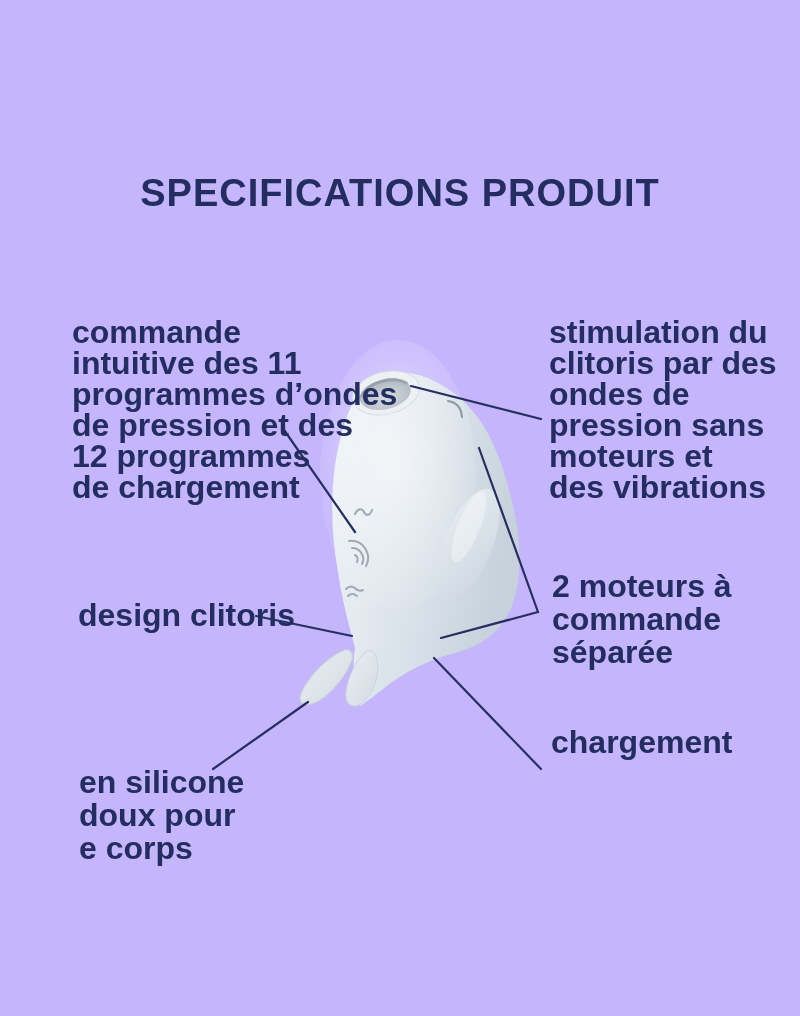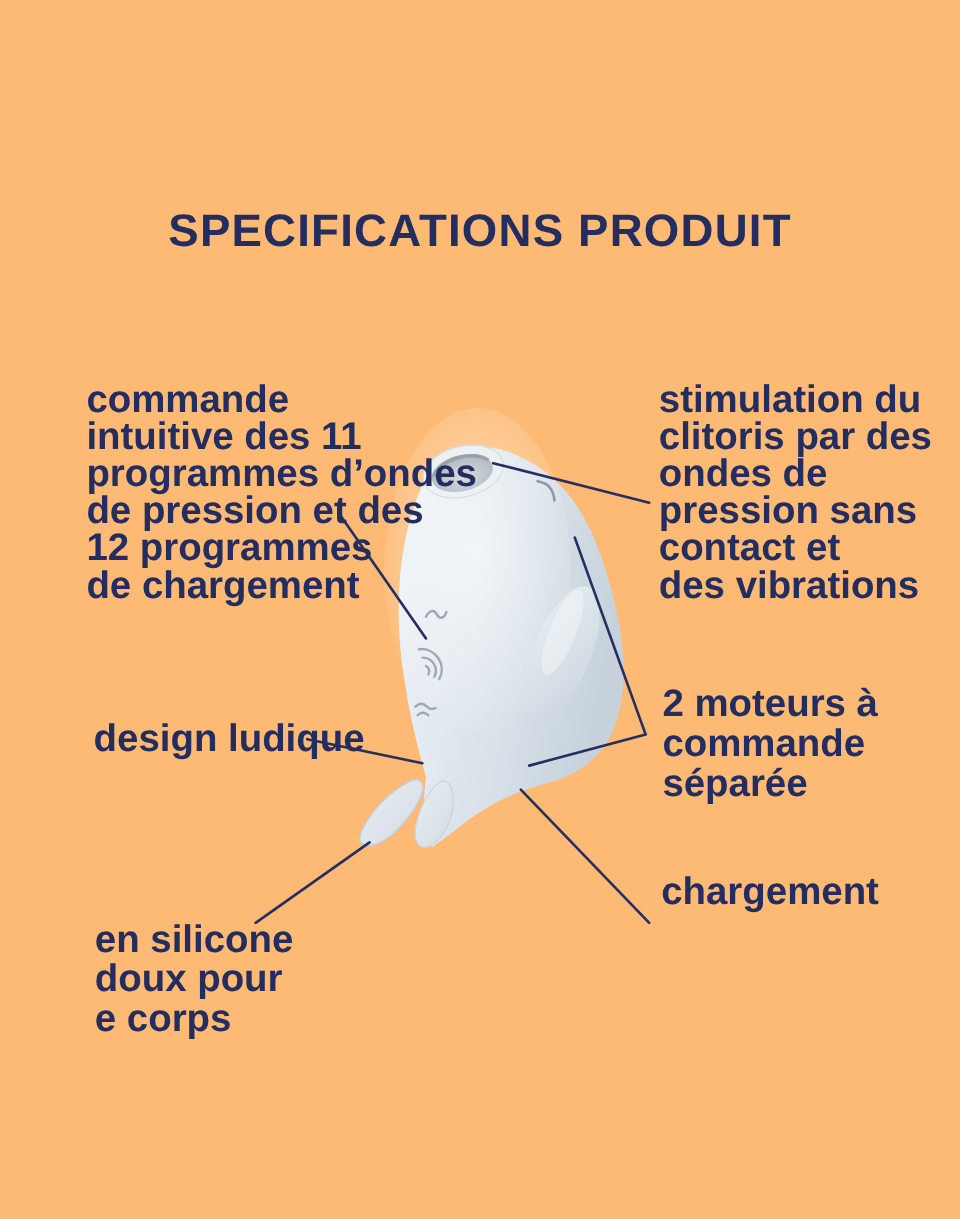--- a/index.html
+++ b/index.html
@@ -3,21 +3,21 @@
 <meta charset="utf-8">
 <style>
   :root{
     --navy:#232d60;
     --line:#262f62;
   }
   html,body{margin:0;padding:0;background:#ffffff;}
   .canvas{
     position:relative;
     width:800px;height:1016px;
-    background:#fdba74;
+    background:#c4b5fd;
     overflow:hidden;
     font-family:"Liberation Sans", sans-serif;
   }
   .title{
     position:absolute;
     top:172px;left:0;width:800px;
     text-align:center;
     font-size:38px;
     font-weight:800;
     letter-spacing:1px;
@@ -146,26 +146,26 @@
     <div>de pression et des</div>
     <div>12 programmes</div>
     <div>de chargement</div>
   </div>
 
   <div class="lbl lbl-stimulation">
     <div>stimulation du</div>
     <div>clitoris par des</div>
     <div>ondes de</div>
     <div>pression sans</div>
-    <div>contact et</div>
+    <div>moteurs et</div>
     <div>des vibrations</div>
   </div>
 
   <div class="lbl lbl-design">
-    <div>design ludique</div>
+    <div>design clitoris</div>
   </div>
 
   <div class="lbl lbl-moteurs">
     <div>2 moteurs à</div>
     <div>commande</div>
     <div>séparée</div>
   </div>
 
   <div class="lbl lbl-silicone">
     <div>en silicone</div>

